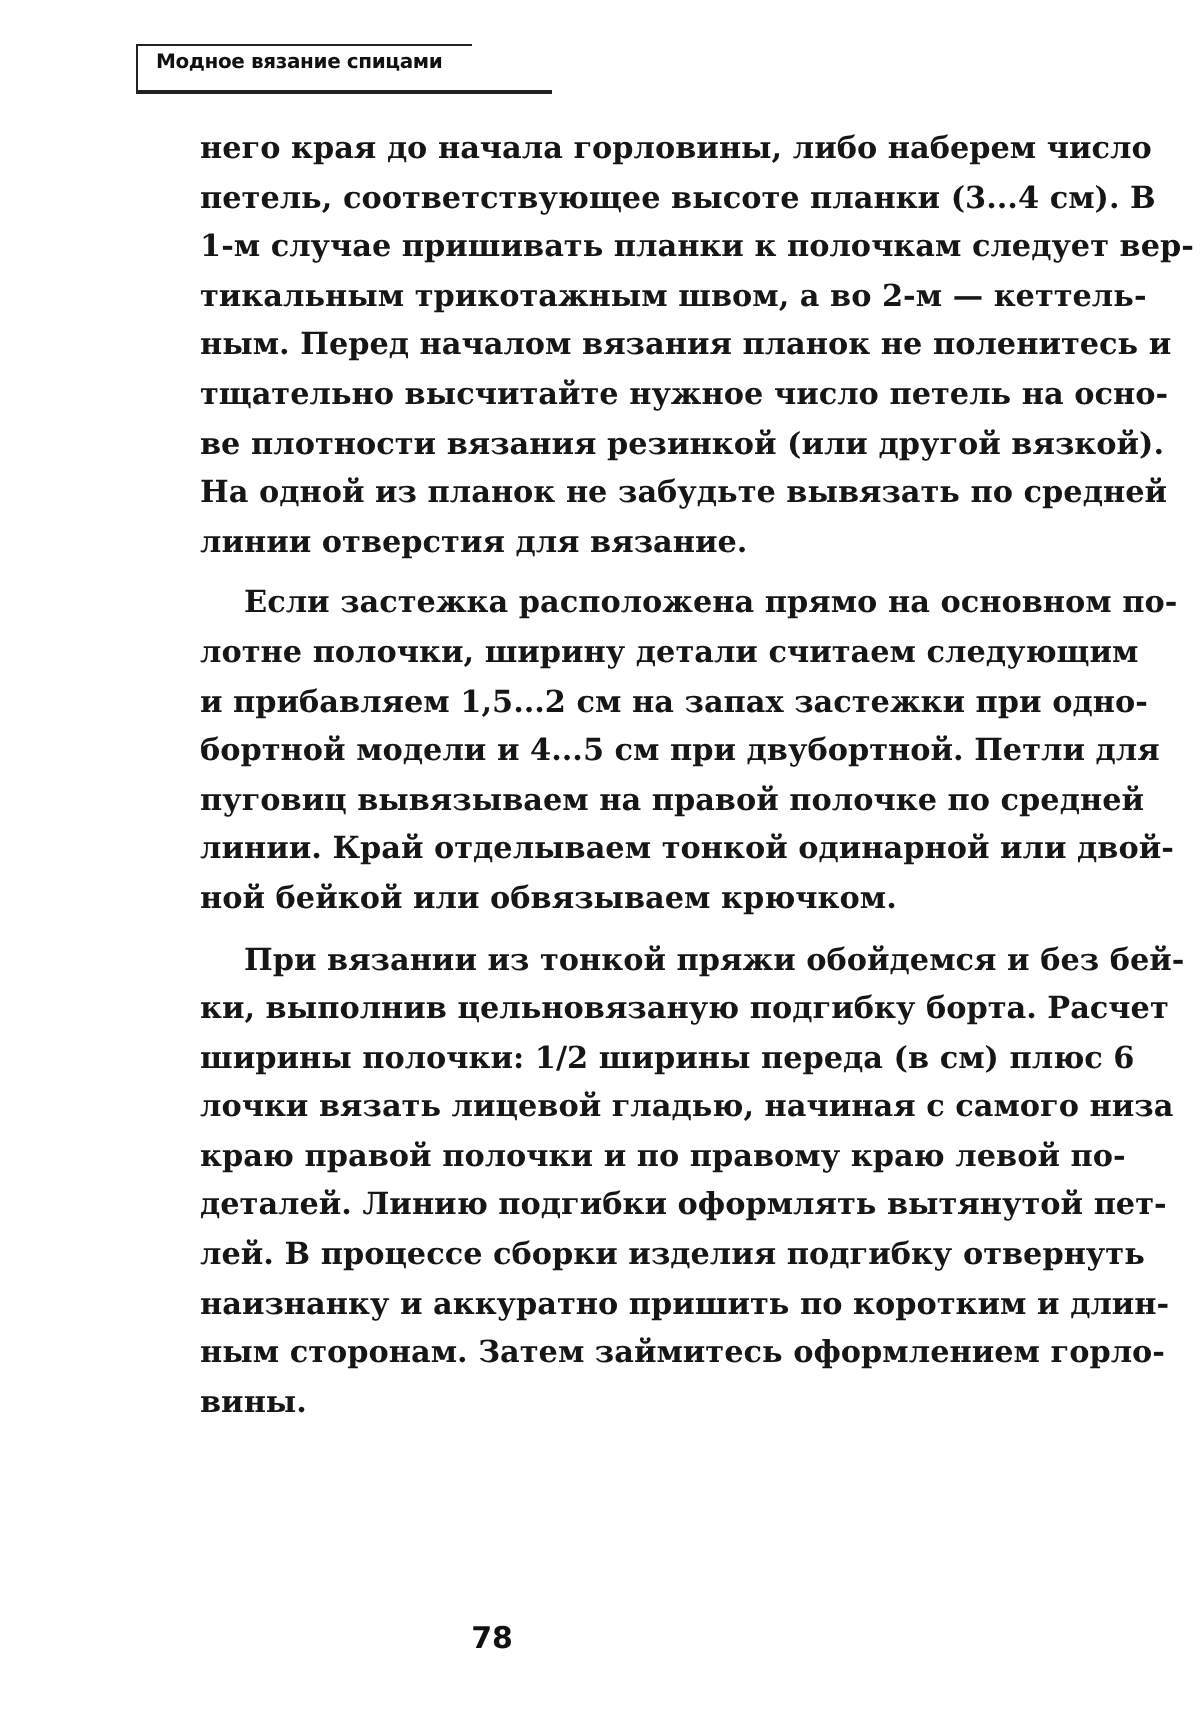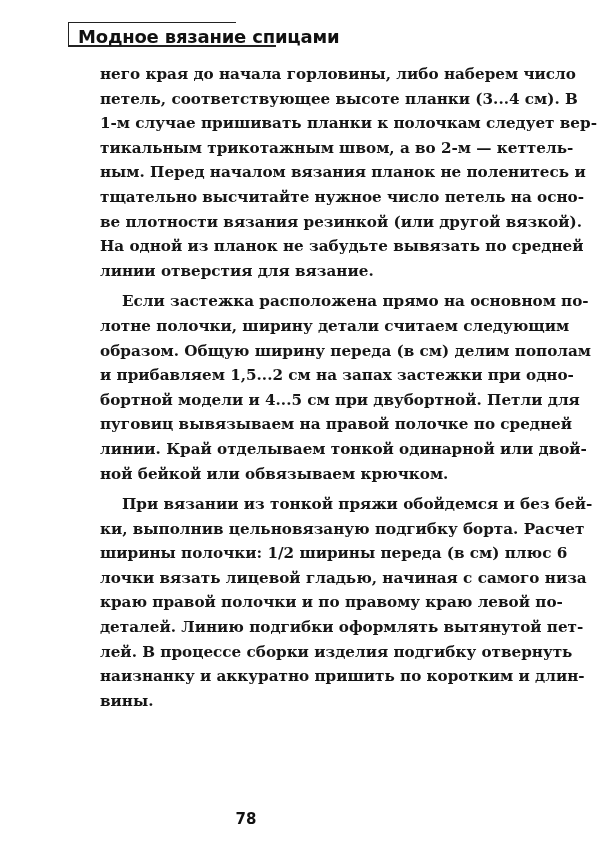--- a/index.html
+++ b/index.html
@@ -43,21 +43,21 @@
       bottom: 0;
       width: 208px;
       height: 0;
       border-top: 2px solid #222;
     }
     .rh-title {
       position: absolute;
       left: 10px;
       top: 4px;
       font-family: "DejaVu Sans", sans-serif;
-      font-size: 18px;
+      font-size: 10px;
       font-weight: bold;
       letter-spacing: -0.2px;
       color: #111;
       white-space: nowrap;
     }
     .body-text {
       position: absolute;
       left: 61px;
       top: 62px;
       width: 478px;
@@ -119,37 +119,37 @@
     <span class="line">ве плотности вязания резинкой (или другой вязкой).</span>
     <span class="line">На одной из планок не забудьте вывязать по средней</span>
     <span class="line last">линии отверстия для вязание.</span>
   </div>
 
   <div class="para-gap"></div>
 
   <div>
     <span class="line indent">Если застежка расположена прямо на основном по-</span>
     <span class="line">лотне полочки, ширину детали считаем следующим</span>
-    <span class="line">образом. Общую ширину переда (в см) делим пополам</span>
     <span class="line">и прибавляем 1,5...2 см на запах застежки при одно-</span>
     <span class="line">бортной модели и 4...5 см при двубортной. Петли для</span>
     <span class="line">пуговиц вывязываем на правой полочке по средней</span>
     <span class="line">линии. Край отделываем тонкой одинарной или двой-</span>
     <span class="line last">ной бейкой или обвязываем крючком.</span>
   </div>
 
   <div class="para-gap"></div>
 
   <div>
     <span class="line indent">При вязании из тонкой пряжи обойдемся и без бей-</span>
     <span class="line">ки, выполнив цельновязаную подгибку борта. Расчет</span>
     <span class="line">ширины полочки: 1/2 ширины переда (в см) плюс 6</span>
     <span class="line">лочки вязать лицевой гладью, начиная с самого низа</span>
     <span class="line">краю правой полочки и по правому краю левой по-</span>
     <span class="line">деталей. Линию подгибки оформлять вытянутой пет-</span>
     <span class="line">лей. В процессе сборки изделия подгибку отвернуть</span>
     <span class="line">наизнанку и аккуратно пришить по коротким и длин-</span>
+    <span class="line">ным сторонам. Затем займитесь оформлением горло-</span>
     <span class="line last">вины.</span>
   </div>
 
 </div>
 
 <div class="page-number">78</div>
 
 </body></html>

